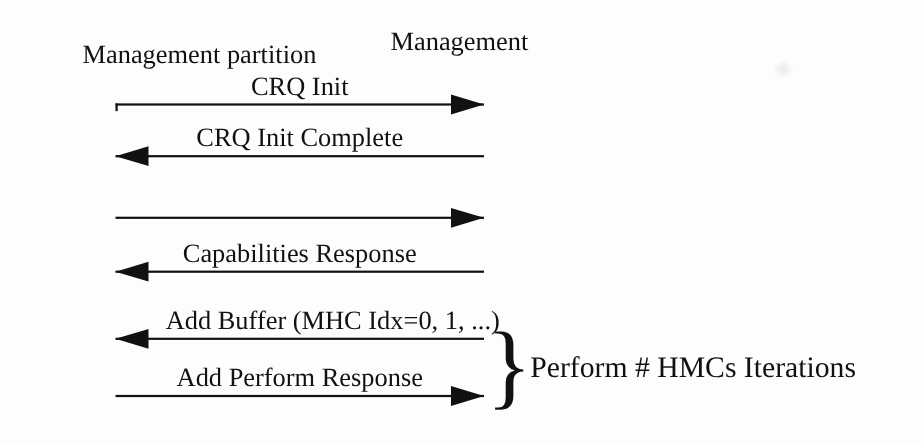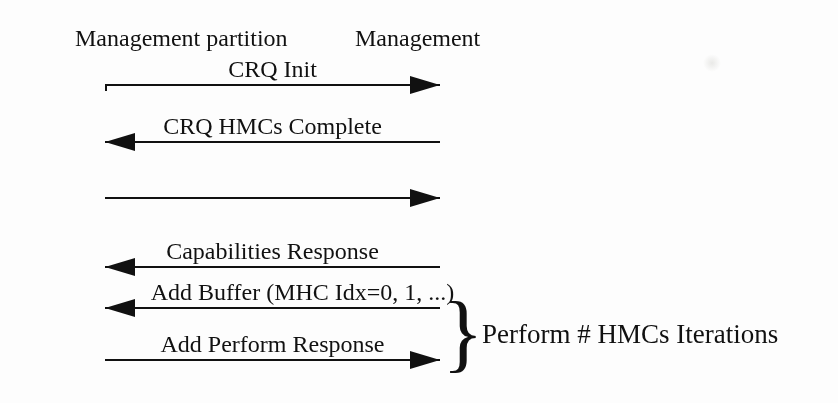--- a/index.html
+++ b/index.html
@@ -12,28 +12,28 @@
     width:838px;height:403px;
     background:var(--bg);
     overflow:hidden;
     font-family:"Liberation Serif","DejaVu Serif",serif;
     color:var(--ink);
   }
   .participant{
     position:absolute;top:24px;
     font-size:24px;line-height:28px;white-space:nowrap;
   }
-  #participant-left{left:75px;}
+  #participant-left{left:75px;margin-top:12px;}
   #participant-right{left:355px;}
 
   .msg-row{position:absolute;left:105px;width:335px;height:50px;}
-  .r1{top:55px;}
+  .r1{top:65px;}
   .r2{top:112px;}
   .r3{top:168px;}
-  .r4{top:237px;}
+  .r4{top:217px;}
   .r5{top:278px;}
   .r6{top:330px;}
 
   .msg-label{
     position:absolute;top:0;left:0;right:0;height:29px;
     line-height:29px;text-align:center;
     font-size:24px;white-space:nowrap;
   }
   .r5 .msg-label{left:22px;right:-38px;}
 
@@ -81,21 +81,21 @@
   <div class="scan-dot"></div>
 
   <div class="msg-row r1">
     <div class="msg-label">CRQ Init</div>
     <div class="msg-line"></div>
     <div class="line-tick"></div>
     <div class="arrowhead right"></div>
   </div>
 
   <div class="msg-row r2">
-    <div class="msg-label">CRQ HMCs Complete</div>
+    <div class="msg-label">CRQ Init Complete</div>
     <div class="msg-line"></div>
     <div class="arrowhead left"></div>
   </div>
 
   <div class="msg-row r3">
     <div class="msg-line"></div>
     <div class="arrowhead right"></div>
   </div>
 
   <div class="msg-row r4">

